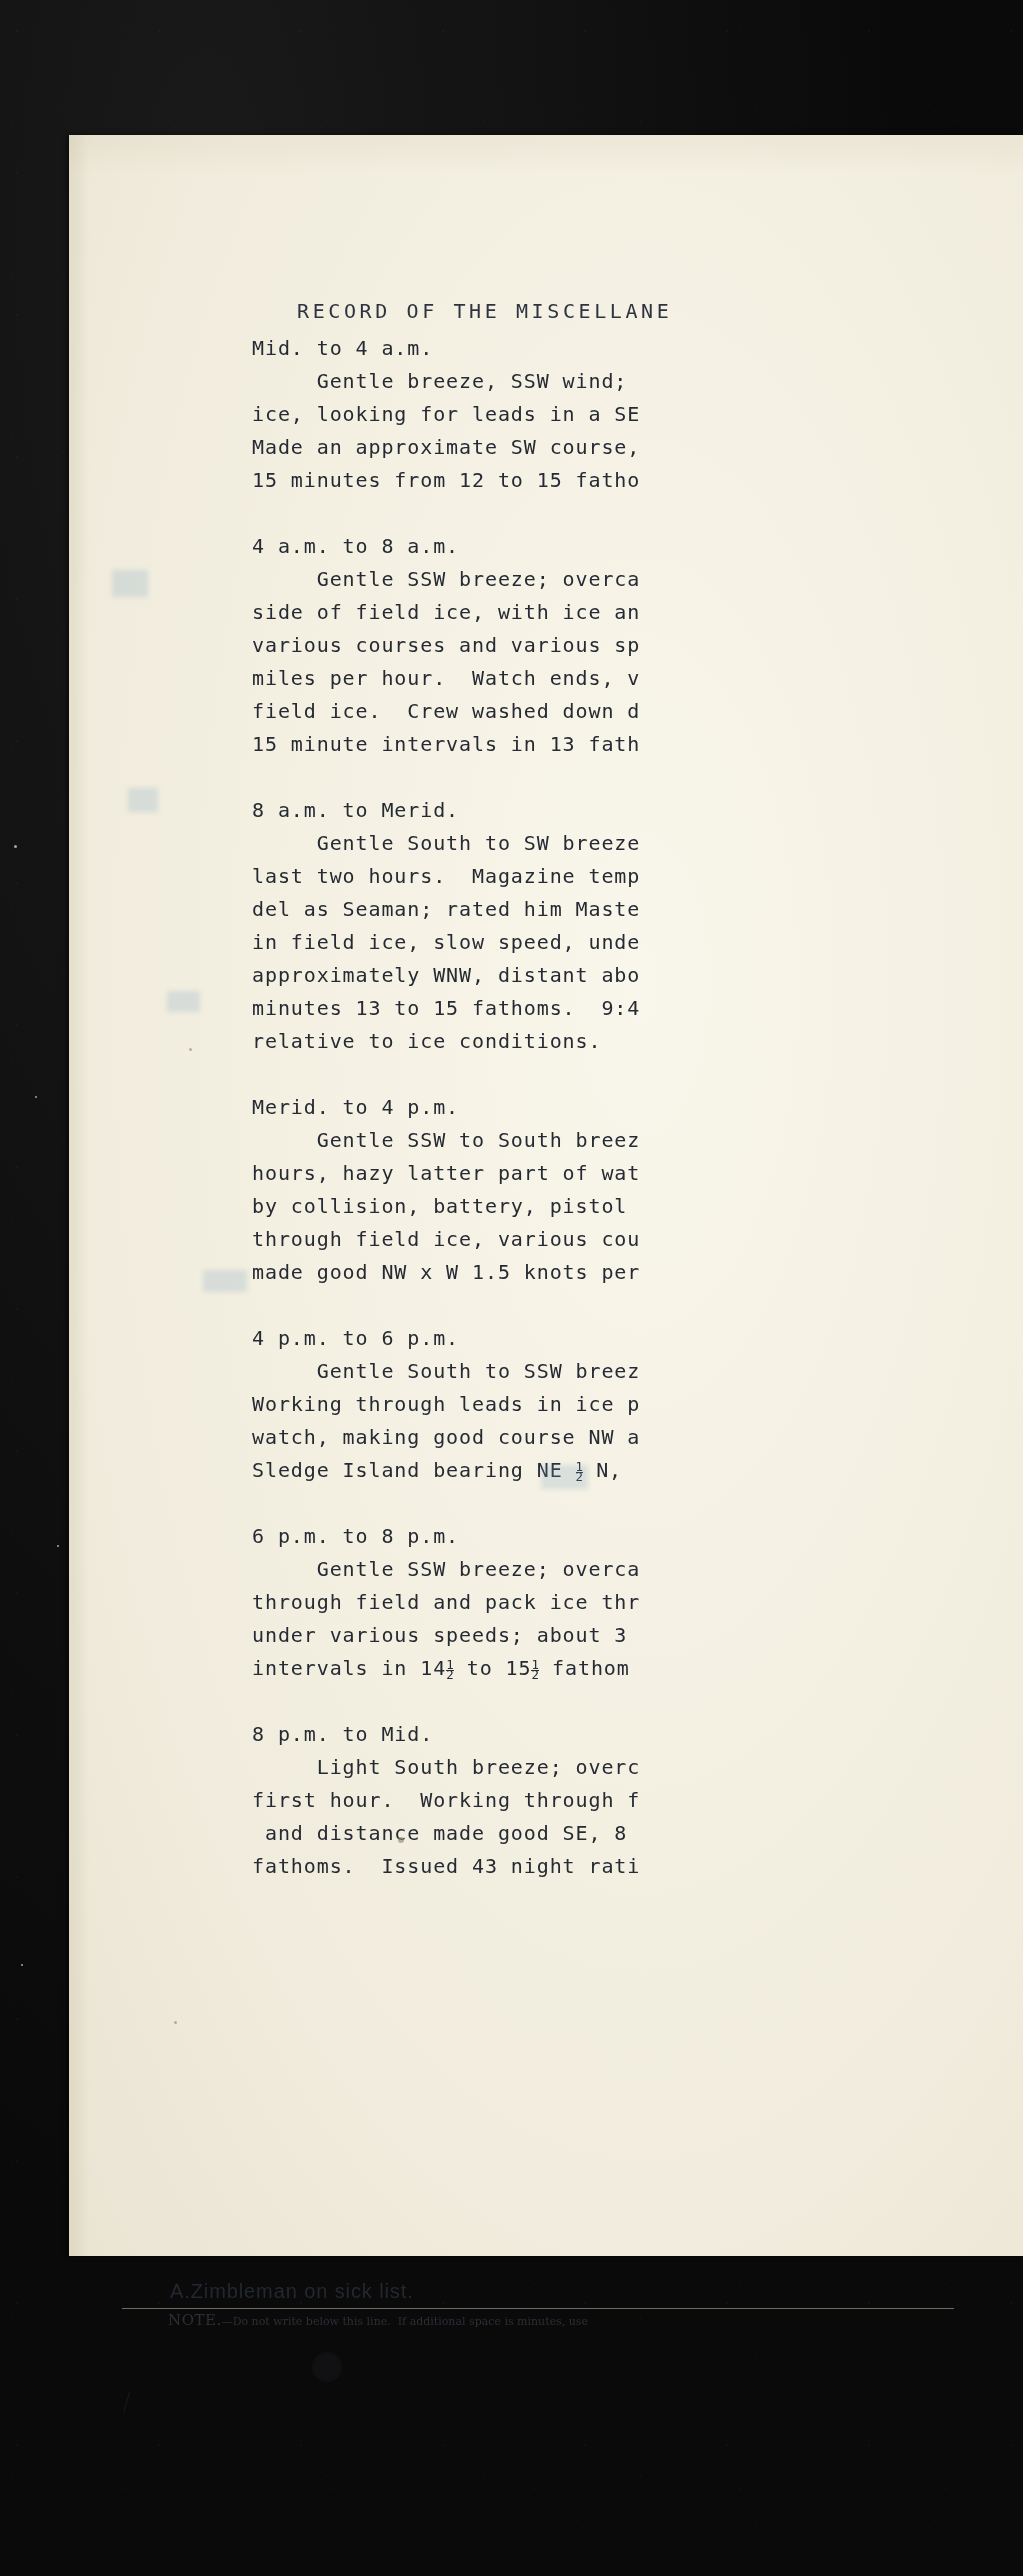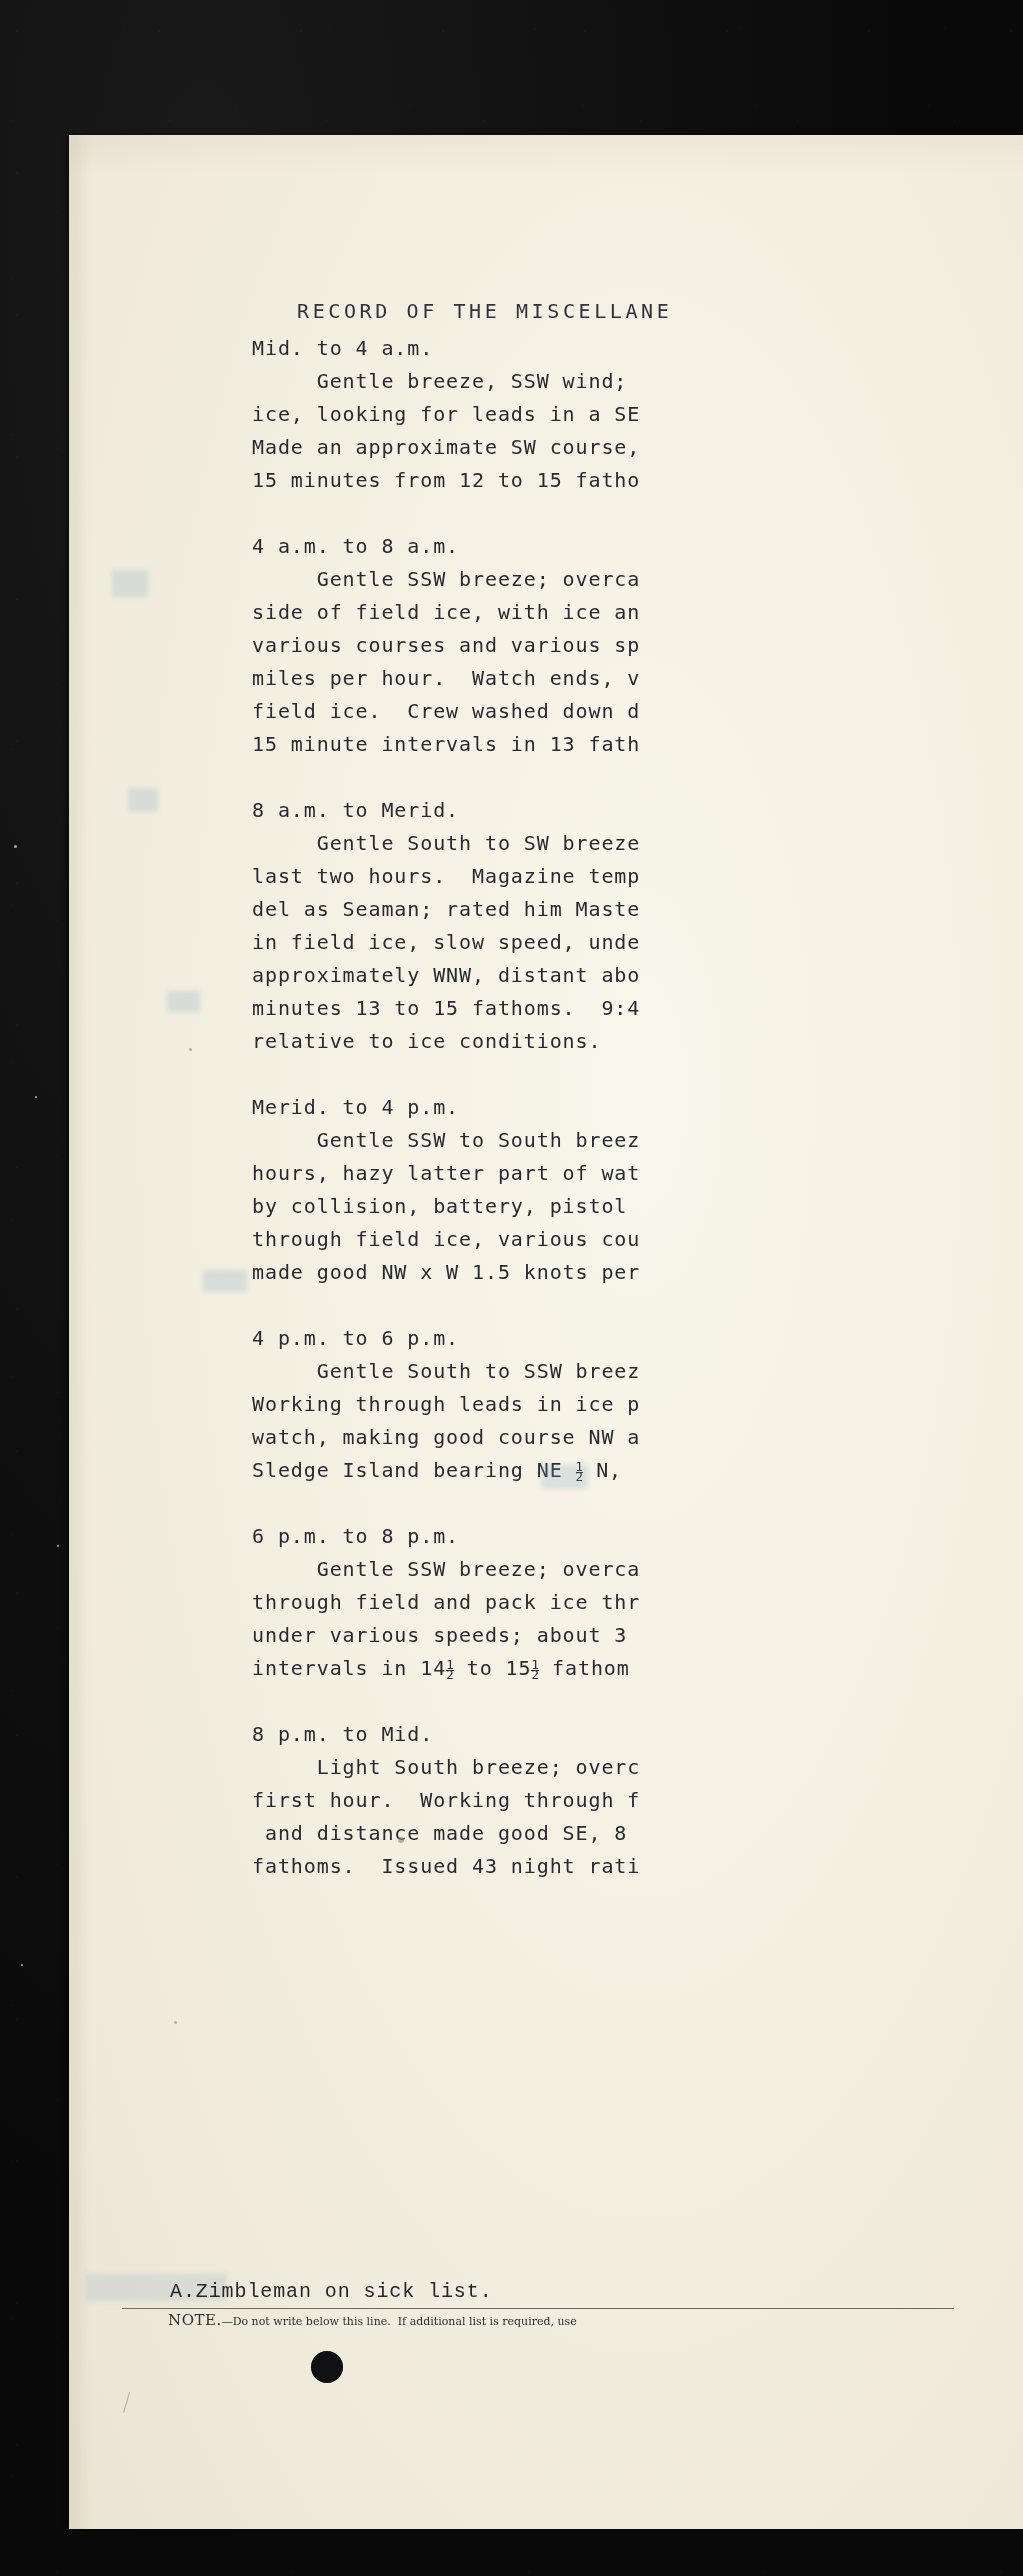--- a/index.html
+++ b/index.html
@@ -44,21 +44,21 @@
     border-radius: 50%;
     opacity: .75;
   }
 
   
   #page {
     position: absolute;
     left: 69px;
     top: 135px;
     width: 954px;
-    height: 2394px;
+    height: 2121px;
     background: #f3efe1;
     box-shadow: -1.6px 0 4.7px rgba(0,0,0,.55);
     overflow: hidden;
   }
   
   #page::before{
     content:"";
     position:absolute;
     inset:0;
     background:
@@ -133,21 +133,21 @@
     filter: blur(2.4px);
     pointer-events: none;
   }
 
   
   #sick-list {
     position: absolute;
     left: 170px;
     top: 2275px;
     z-index: 4;
-    font-family: Liberation Mono, monospace;
+    font-family: Liberation Sans, sans-serif;
     font-size: 20px;
     letter-spacing: 0.9px;
     color: #23272f;
     white-space: pre;
   }
   #sick-underline {
     position: absolute;
     left: 122px;
     top: 2308px;
     width: 832px;
@@ -230,16 +230,16 @@
   <div class="smudge" style="left:472px; top:1330px; width:47px; height:23.6px;"></div>
   <div class="smudge" style="left:15.7px; top:2139px; width:142px; height:27px; opacity:.8;"></div>
 
   <div class="fleck" style="left:329px; top:1702px; width:5.5px; height:5.5px;"></div>
   <div class="fleck" style="left:120px; top:913px; width:3.1px; height:3.1px;"></div>
   <div class="fleck" style="left:105px; top:1886px; width:3.1px; height:3.1px;"></div>
 </div>
 
 <div id="sick-list" class="doc-text">A.Zimbleman on sick list.</div>
 <div id="sick-underline"></div>
-<div id="note-line"><span class="smallcaps">NOTE.</span><span>—Do not write below this line.  If additional list is required, use</span></div>
+<div id="note-line"><span class="smallcaps">NOTE.</span><span>—Do not write below this line.  If additional space is minutes, use</span></div>
 <div id="punch-hole"></div>
 <div id="pencil-mark"></div>
 
 
 </body></html>

